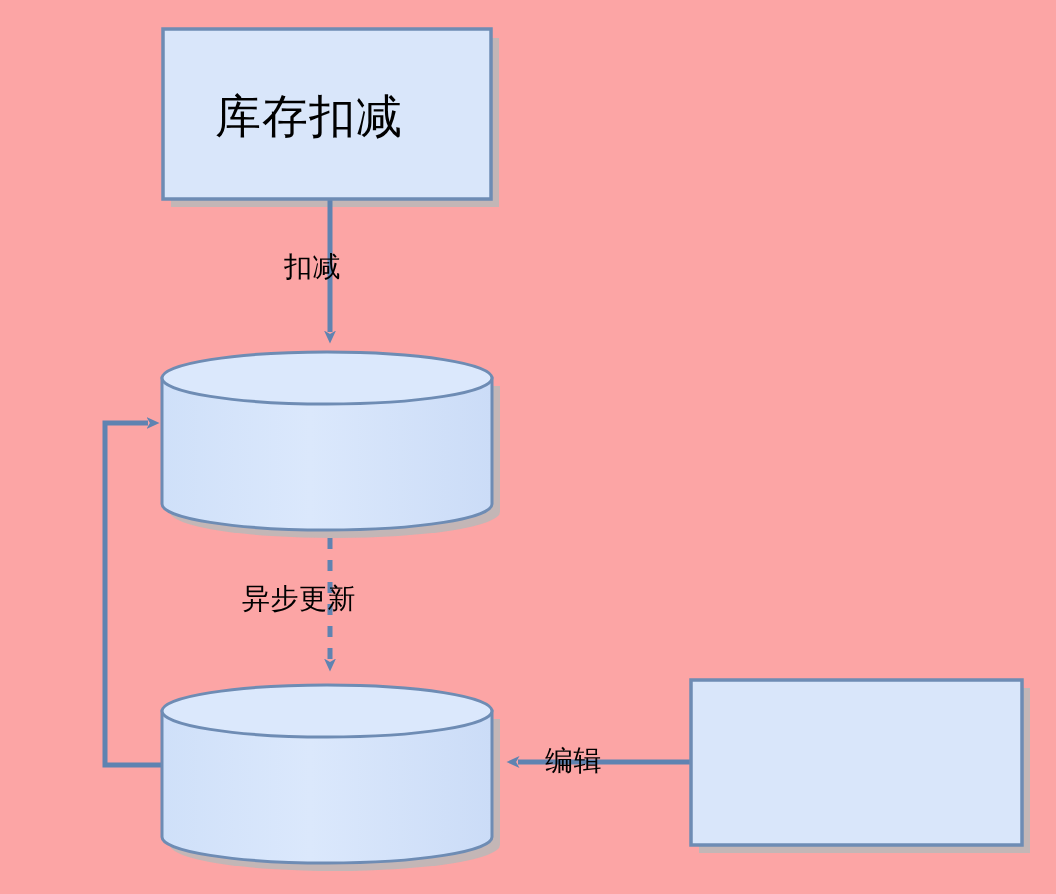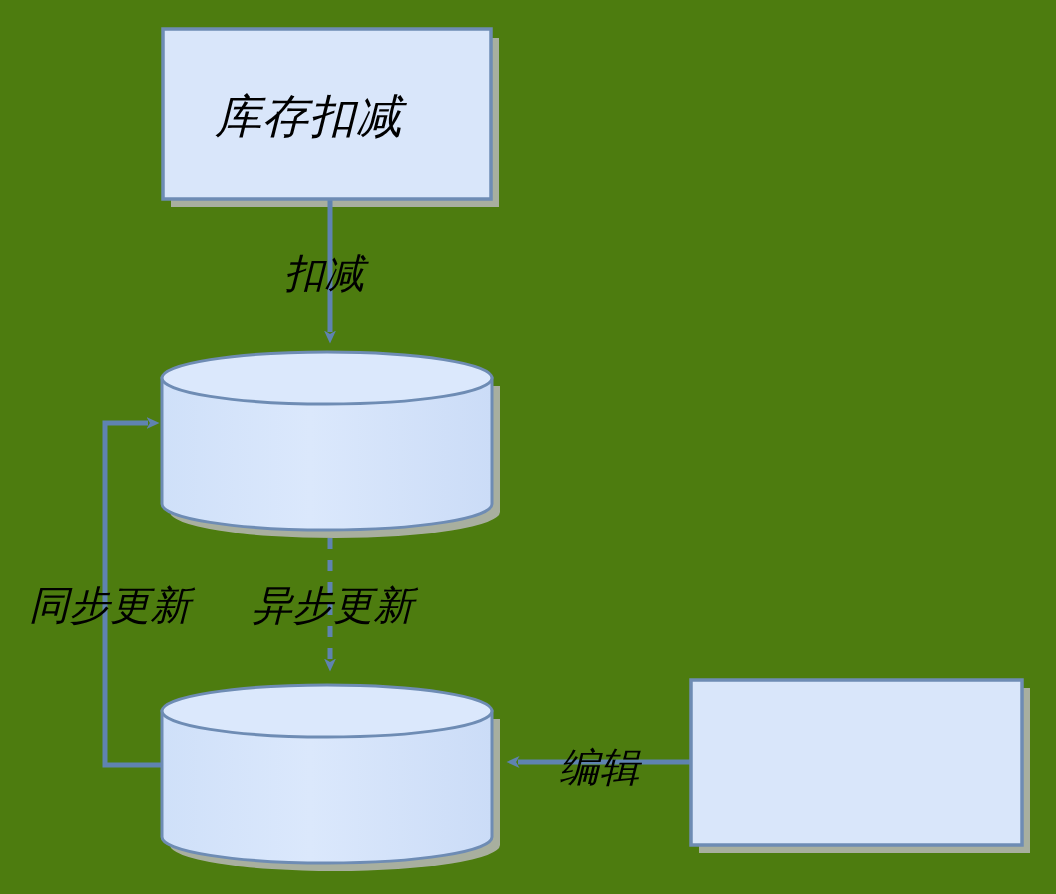--- a/index.html
+++ b/index.html
@@ -7,56 +7,55 @@
     padding: 0;
     background: #ffffff;
   }
   body {
     font-family: "Liberation Sans", "DejaVu Sans", sans-serif;
   }
   #canvas {
     position: relative;
     width: 1056px;
     height: 894px;
-    background: #4d7c0f;
+    background: #fca5a5;
     overflow: hidden;
-    font-style: italic;
   }
   #diagram-svg {
     position: absolute;
     left: 0;
     top: 0;
     width: 1056px;
     height: 894px;
   }
   .node-label {
     position: absolute;
     color: #000000;
     font-size: 46px;
     line-height: 1;
     white-space: nowrap;
     letter-spacing: 1px;
   }
   .edge-label {
     position: absolute;
     color: #000000;
-    font-size: 40px;
+    font-size: 28px;
     line-height: 1;
     white-space: nowrap;
     letter-spacing: 0.5px;
   }
   .lbl-inventory  { left: 215px; top: 93px; }
   .lbl-cache      { left: 273px; top: 407px; }
   .lbl-database   { left: 238px; top: 738px; }
   .lbl-operations { left: 797px; top: 738px; }
 
   .lbl-deduct     { left: 284px; top: 253px; }
-  .lbl-async      { left: 252px; top: 585px; }
+  .lbl-async      { left: 242px; top: 585px; }
   .lbl-sync       { left: 29px;  top: 585px; }
-  .lbl-edit       { left: 559px; top: 747px; }
+  .lbl-edit       { left: 545px; top: 747px; }
 </style>
 </head>
 <body>
 
 <div id="canvas">
 
   <svg id="diagram-svg" viewBox="0 0 1056 894">
     <defs>
       <marker id="arrow-down" markerWidth="14" markerHeight="12" refX="1.5" refY="6" orient="auto" markerUnits="userSpaceOnUse">
         <path d="M 0 0 L 13 6 L 0 12 L 3.4 6 Z" fill="#5f83b1"></path>
@@ -113,16 +112,15 @@
 
     <g>
       <rect x="691" y="680" width="331" height="165" fill="#d9e6fa" stroke="#6e8cb4" stroke-width="3.5"></rect>
     </g>
   </svg>
 
   <div class="node-label lbl-inventory">库存扣减</div>
 
   <div class="edge-label lbl-deduct">扣减</div>
   <div class="edge-label lbl-async">异步更新</div>
-  <div class="edge-label lbl-sync">同步更新</div>
   <div class="edge-label lbl-edit">编辑</div>
 
 </div>
 
 </body></html>

